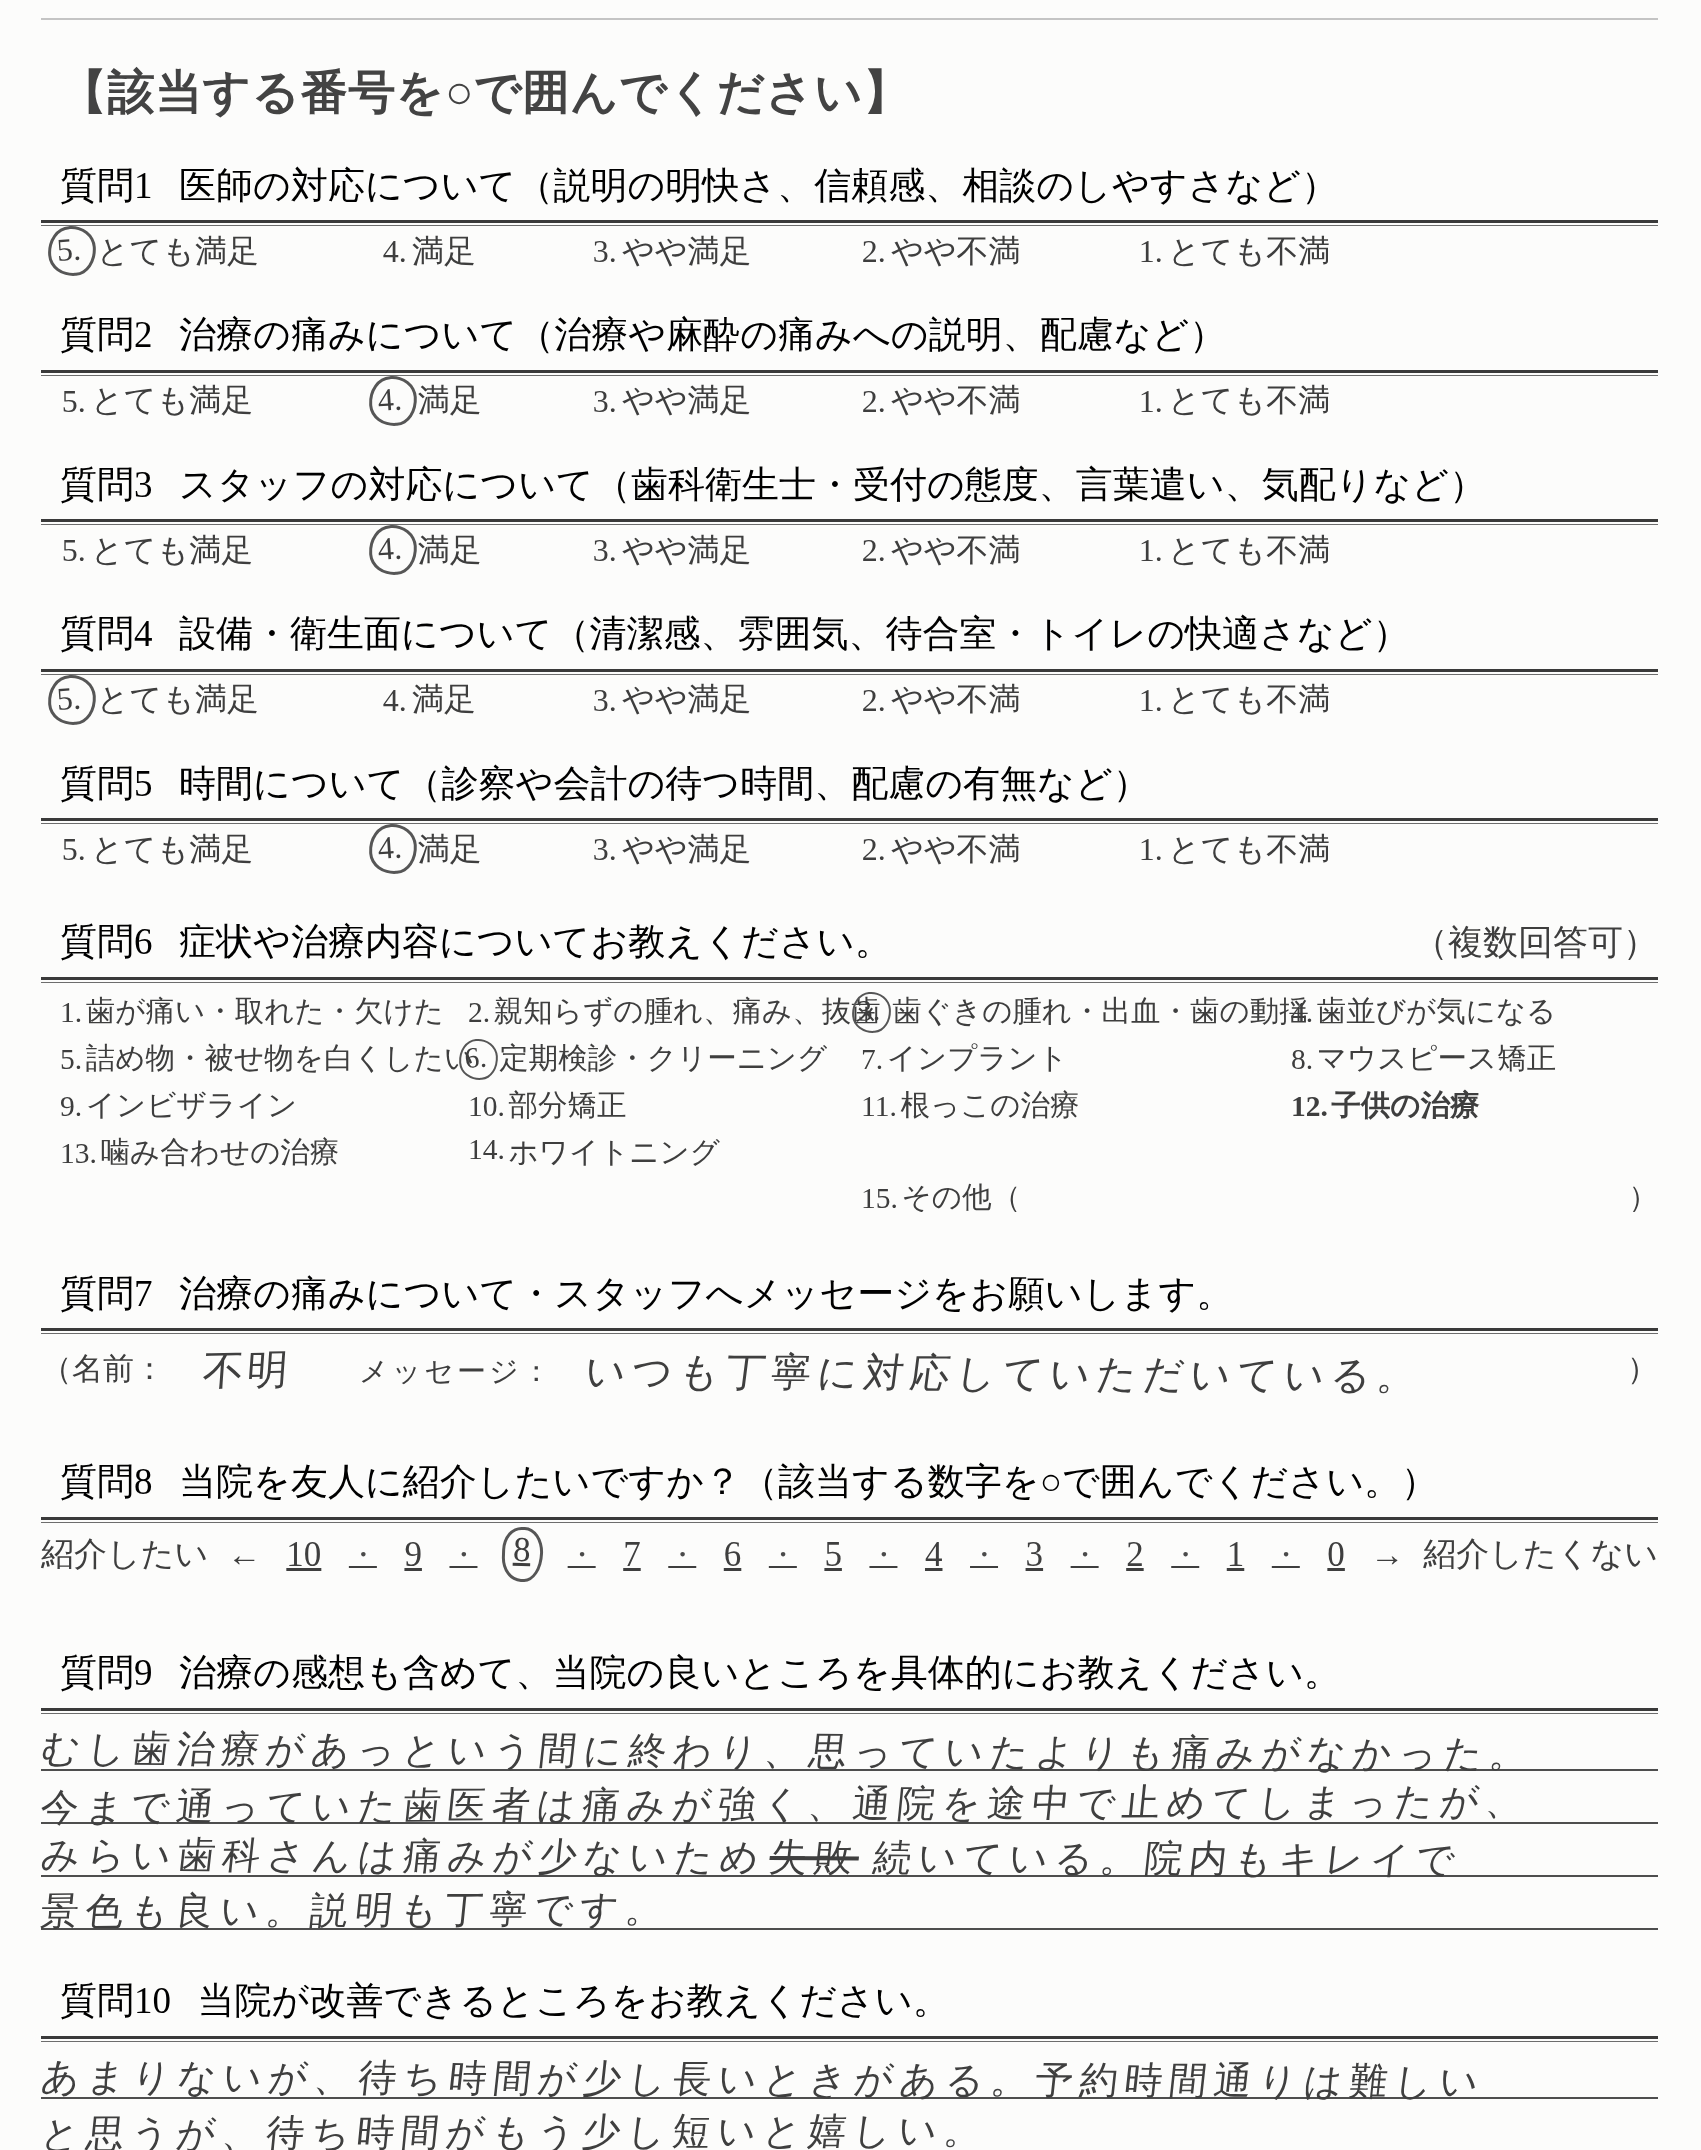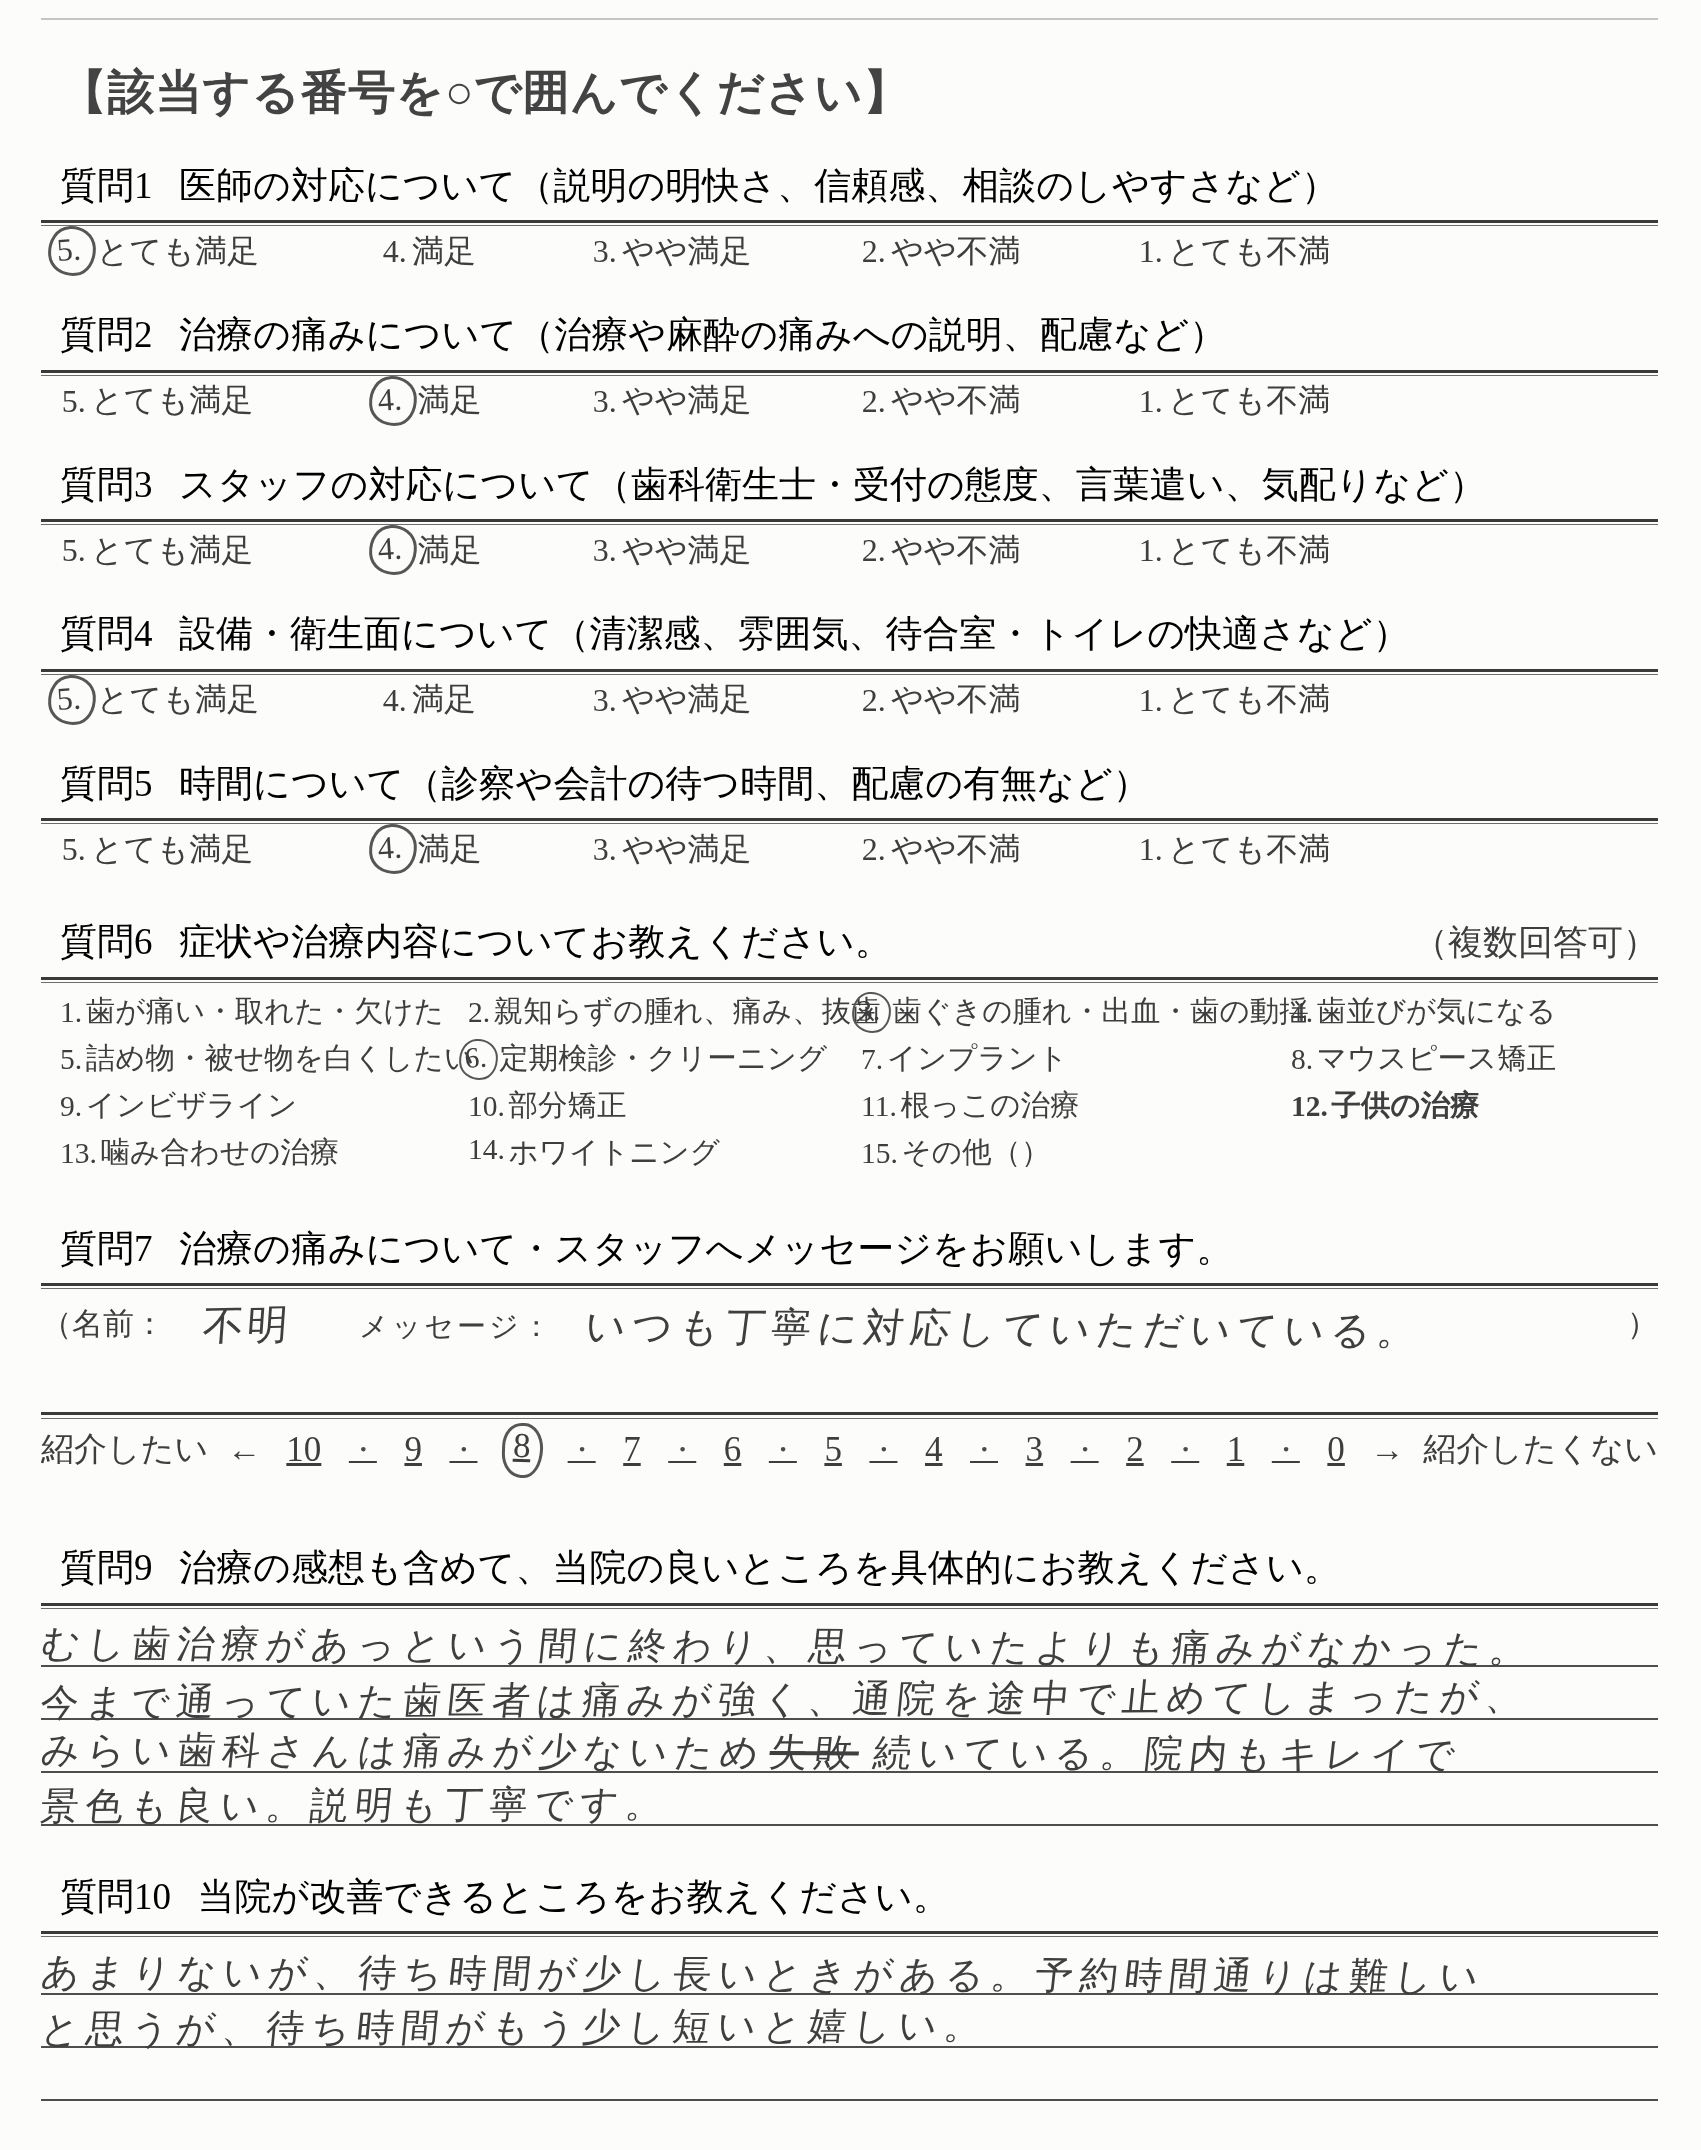--- a/index.html
+++ b/index.html
@@ -37,21 +37,21 @@
   .circle.small{padding:0 5.2px 3.7px 3.7px;border-width:2.6px;margin:-4.4px 1.5px -4.4px -8.9px;}
   .circle.q8c{padding:0 9.6px 8.9px 8px;margin:-10.3px -3px;transform:rotate(2deg);
     border-radius:50% 50% 48% 52% / 46% 50% 58% 48%;}
 
   .q6{margin-top:46px;}
   .q6-head{display:flex;justify-content:space-between;align-items:baseline;}
   .q6-note{font-size:35px;white-space:nowrap;}
   .q6-grid{display:grid;grid-template-columns:408px 393px 430px 1fr;margin:5.9px 0 0 19px;font-size:29.5px;}
   .g-item{height:47px;display:flex;align-items:center;white-space:nowrap;}
   .g-item .num{margin-right:3.7px;}
-  .g-wide{}
+  .g-wide{justify-content:space-between;margin-top:45px;}
 
   .hw{font-family:"DejaVu Sans",sans-serif;color:#3f3f3f;display:inline-block;transform:skewX(-6deg);}
 
   .q7{margin-top:47px;}
   .q7-row{display:flex;align-items:flex-start;margin-top:5.9px;font-size:31px;min-height:70px;}
   .hw-name{font-size:41px;margin:3px 0 0 38px;letter-spacing:3px;transform:skewX(-5deg) rotate(-1deg);}
   .q7-msg-label{font-size:29px;margin:11.8px 0 0 68px;letter-spacing:3px;white-space:nowrap;}
   .hw-msg{font-size:40px;margin:5.9px 0 0 31px;letter-spacing:5.9px;white-space:nowrap;transform:skewX(-7deg) rotate(0.3deg);}
   .q7-close{margin-left:auto;padding-top:7.4px;}
 
@@ -336,20 +336,24 @@
     <div class="q7-row">
       <span style="padding-top:7.4px;">（名前：</span>
       <span class="hw hw-name">不明</span>
       <span class="q7-msg-label">メッセージ：</span>
       <span class="hw hw-msg">いつも丁寧に対応していただいている。</span>
       <span class="q7-close">）</span>
     </div>
   </section>
 
   <section class="q8">
+    <div class="q-title-row">
+      <span class="q-label">質問8</span>
+      <span class="q-title">当院を友人に紹介したいですか？（該当する数字を○で囲んでください。）</span>
+    </div>
     <div class="rule"></div>
     <div class="q8-row">
       <span>紹介したい</span>
       <span class="arrow" style="margin-left:19px;">←</span>
       <span class="q8-nums" id="q8-nums">
           <span class="nps-num">10</span>
           <span class="dot">・</span>
           <span class="nps-num">9</span>
           <span class="dot">・</span>
           <span class="circle q8c"><span class="nps-num">8</span></span>

